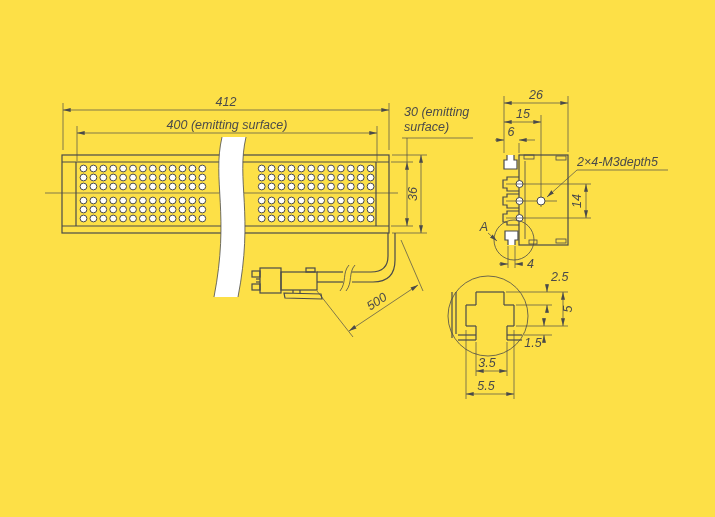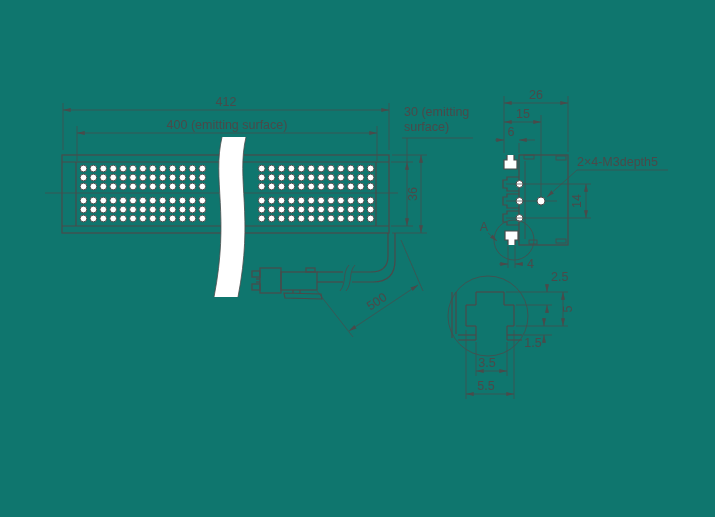--- a/index.html
+++ b/index.html
@@ -1,21 +1,22 @@
 <!DOCTYPE html>
 <html><head>
 <meta charset="utf-8">
 <style>
   html,body{margin:0;padding:0;background:#ffffff;}
   .canvas{
     position:relative;
     width:715px;height:517px;
-    background:#0f766e;
+    background:#fde047;
     font-family:"Liberation Sans", sans-serif;
     overflow:hidden;
+    font-style:italic;
   }
   svg{display:block}
   svg text{
     font-family:"Liberation Sans", sans-serif;
     font-size:12.5px;
     fill:#4a4a4a;
   }
   .outline{stroke:#4a4a4a;stroke-width:1.2;fill:none;}
   .outline-f{stroke:#4a4a4a;stroke-width:1.2;fill:#ffffff;}
   .thin{stroke:#4a4a4a;stroke-width:0.8;fill:none;}

